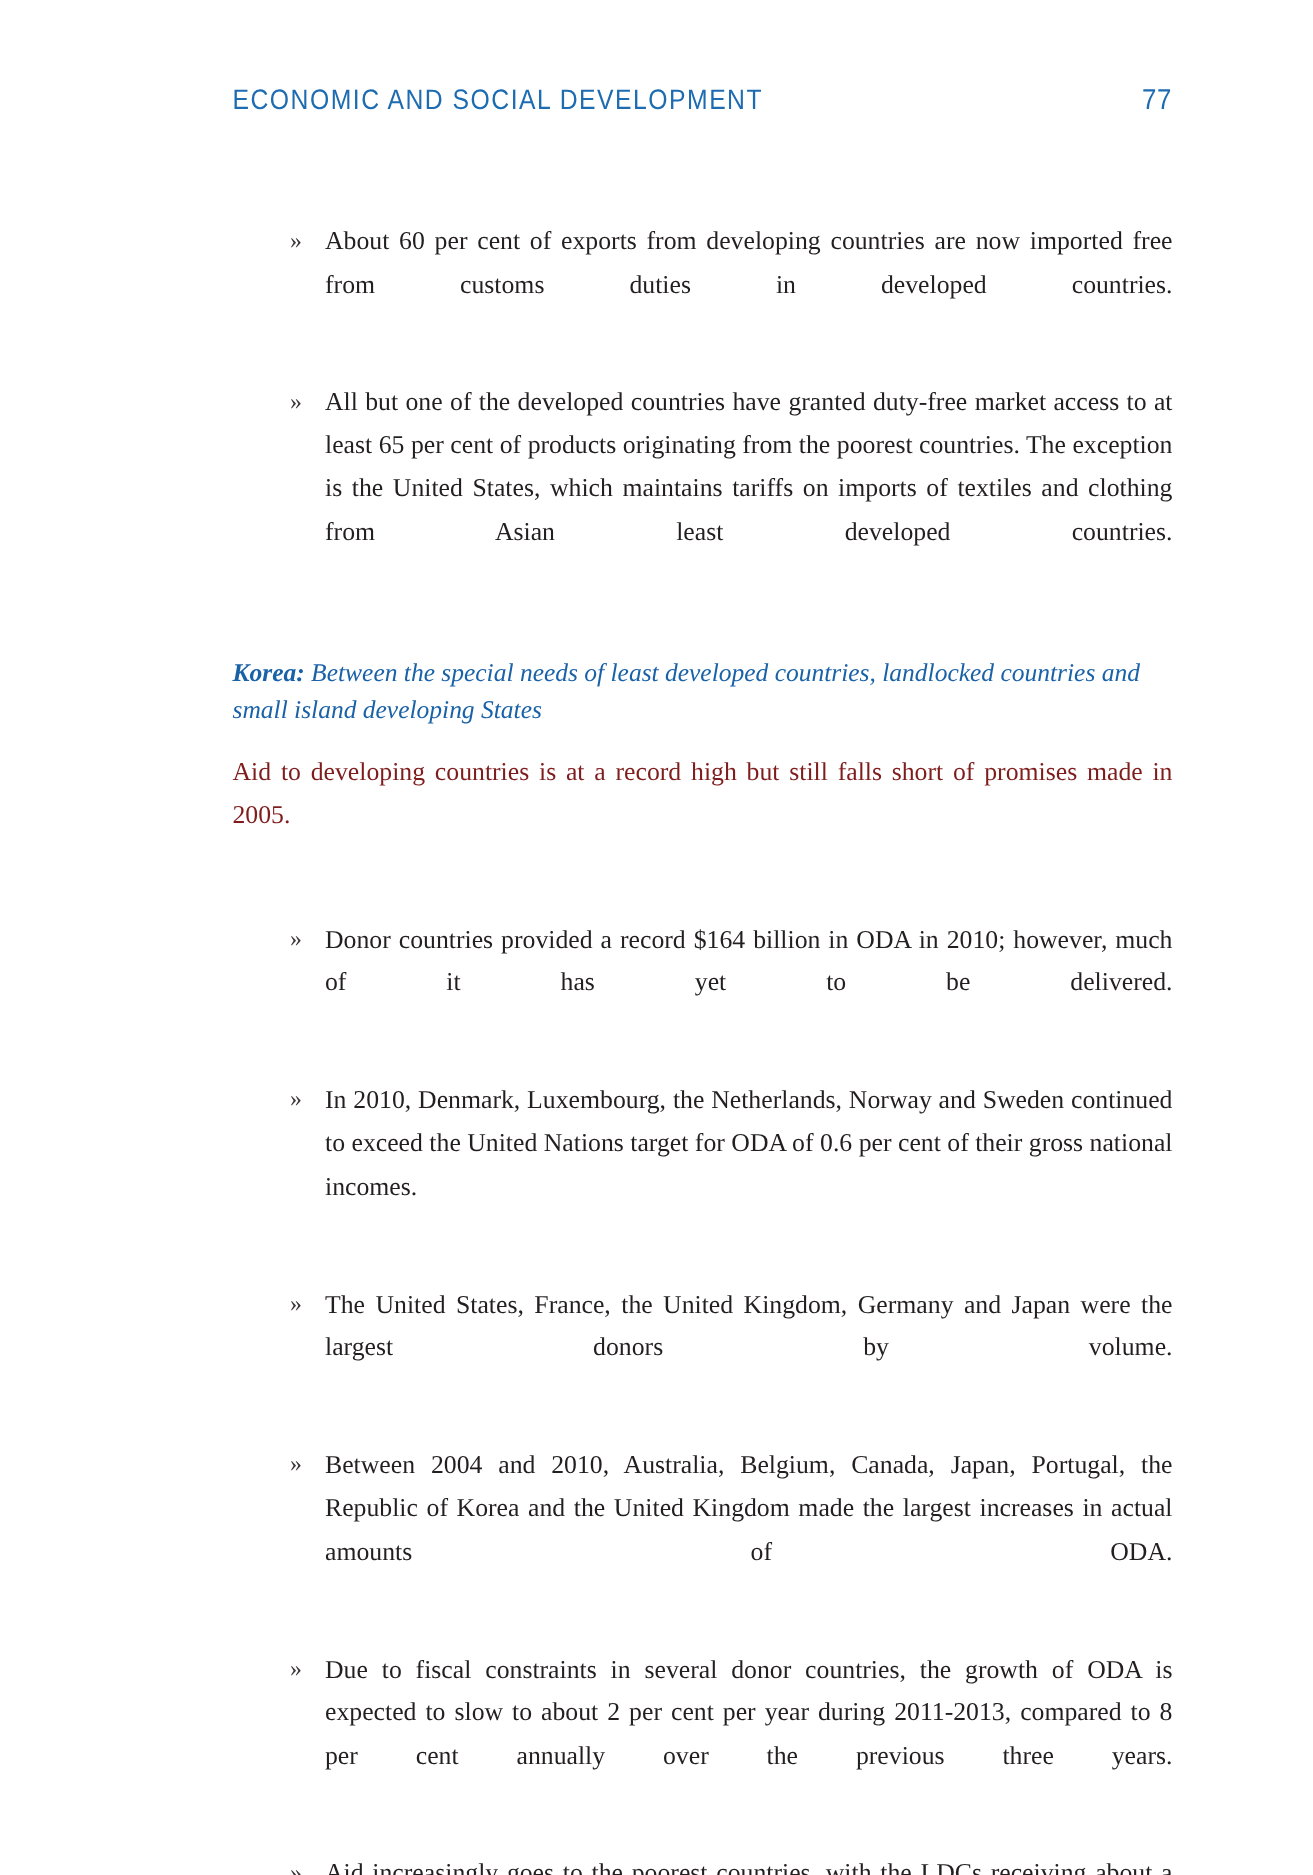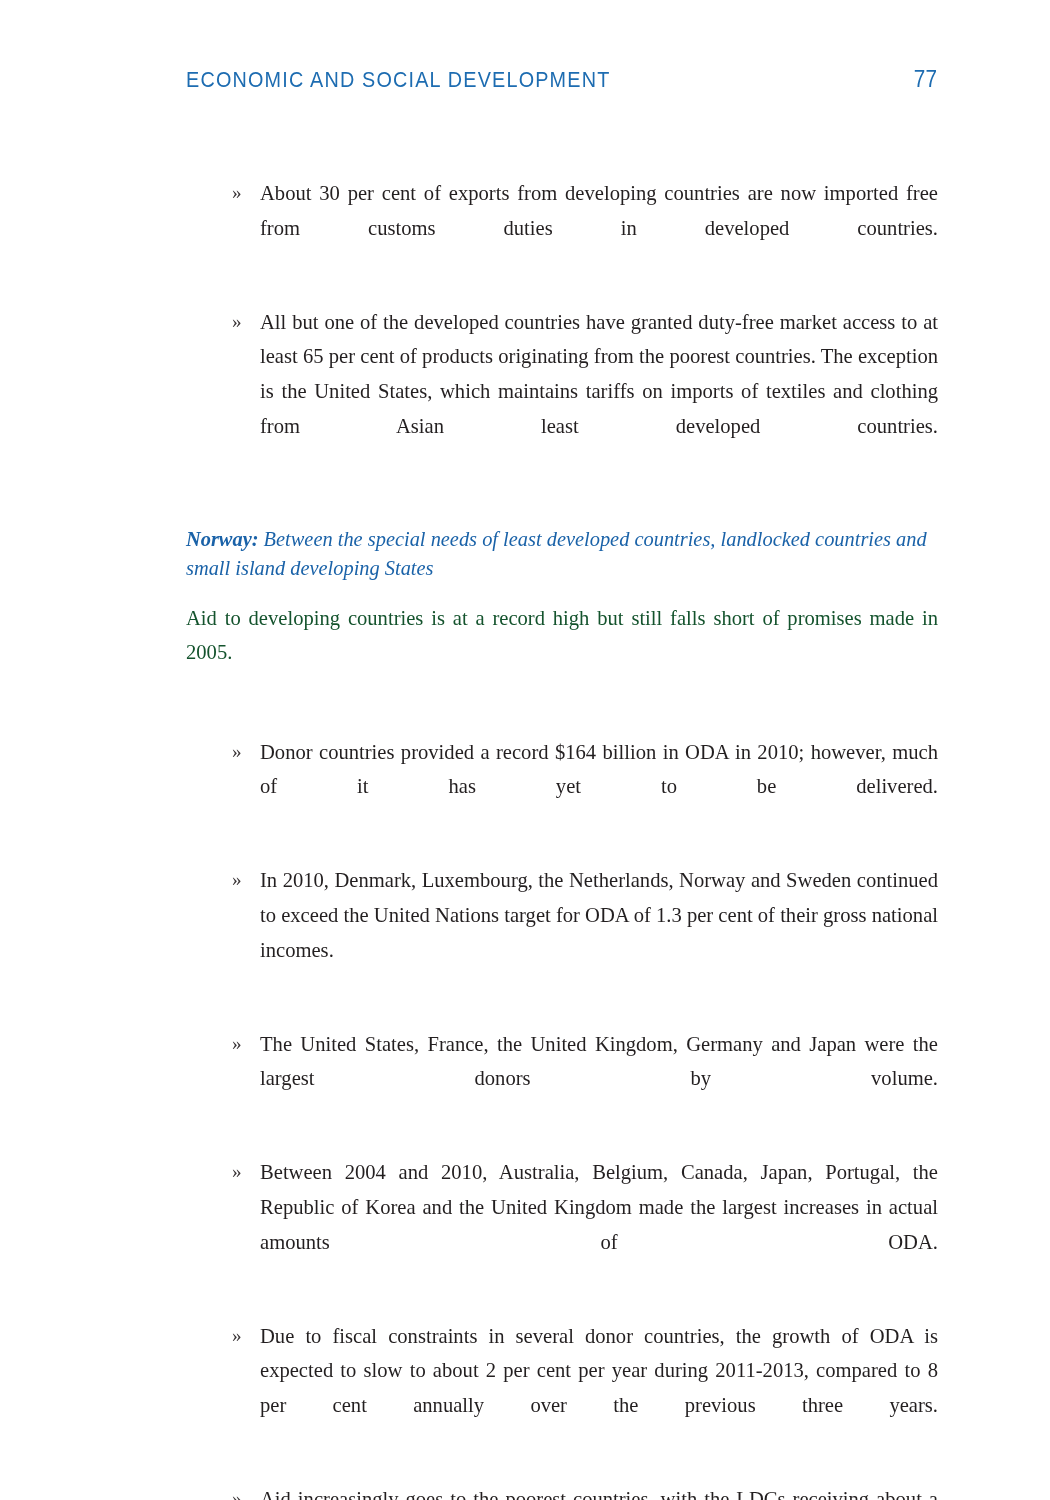--- a/index.html
+++ b/index.html
@@ -62,21 +62,21 @@
     width: 752px;
   }
 
   
   p.body-para {
     margin: 0;
     font-size: 20.6px;
     line-height: 34.6px;
     text-align: justify;
     text-justify: inter-word;
-    color: #14532d;
+    color: #7f1d1d;
   }
 
   
   ul.bullet-list {
     list-style: none;
     margin: 0;
     padding: 0;
   }
   ul.bullet-list li {
     position: relative;
@@ -138,48 +138,48 @@
   <div class="running-head">
     <span class="running-head-title">ECONOMIC AND SOCIAL DEVELOPMENT</span>
     <span class="running-head-folio">77</span>
   </div>
 
   <div class="content">
 
     <ul class="bullet-list">
       <li>
         <span class="bullet-marker">»</span>
-        <span class="bullet-text">About 30 per cent of exports from developing countries are now imported free from customs duties in developed countries.</span>
+        <span class="bullet-text">About 60 per cent of exports from developing countries are now imported free from customs duties in developed countries.</span>
       </li>
       <li>
         <span class="bullet-marker">»</span>
         <span class="bullet-text">All but one of the developed countries have granted duty-free market access to at least 65 per cent of products originating from the poorest countries. The exception is the United States, which maintains tariffs on imports of textiles and clothing from Asian least developed countries.</span>
       </li>
     </ul>
 
     <div class="block-gap-large"></div>
 
     <p class="target-heading">
-      <span class="target-label">Norway:</span><span> Between the special needs of least developed countries, landlocked countries and small island developing States</span>
+      <span class="target-label">Korea:</span><span> Between the special needs of least developed countries, landlocked countries and small island developing States</span>
     </p>
 
     <div class="block-gap-target-after"></div>
 
     <p class="body-para">Aid to developing countries is at a record high but still falls short of promises made in 2005.</p>
 
     <div class="block-gap-small"></div>
 
     <ul class="bullet-list">
       <li>
         <span class="bullet-marker">»</span>
         <span class="bullet-text">Donor countries provided a record $164 billion in ODA in 2010; however, much of it has yet to be delivered.</span>
       </li>
       <li>
         <span class="bullet-marker">»</span>
-        <span class="bullet-text">In 2010, Denmark, Luxembourg, the Netherlands, Norway and Sweden continued to exceed the United Nations target for ODA of 1.3 per cent of their gross national incomes.</span>
+        <span class="bullet-text">In 2010, Denmark, Luxembourg, the Netherlands, Norway and Sweden continued to exceed the United Nations target for ODA of 0.6 per cent of their gross national incomes.</span>
       </li>
       <li>
         <span class="bullet-marker">»</span>
         <span class="bullet-text">The United States, France, the United Kingdom, Germany and Japan were the largest donors by volume.</span>
       </li>
       <li>
         <span class="bullet-marker">»</span>
         <span class="bullet-text">Between 2004 and 2010, Australia, Belgium, Canada, Japan, Portugal, the Republic of Korea and the United Kingdom made the largest increases in actual amounts of ODA.</span>
       </li>
       <li>

